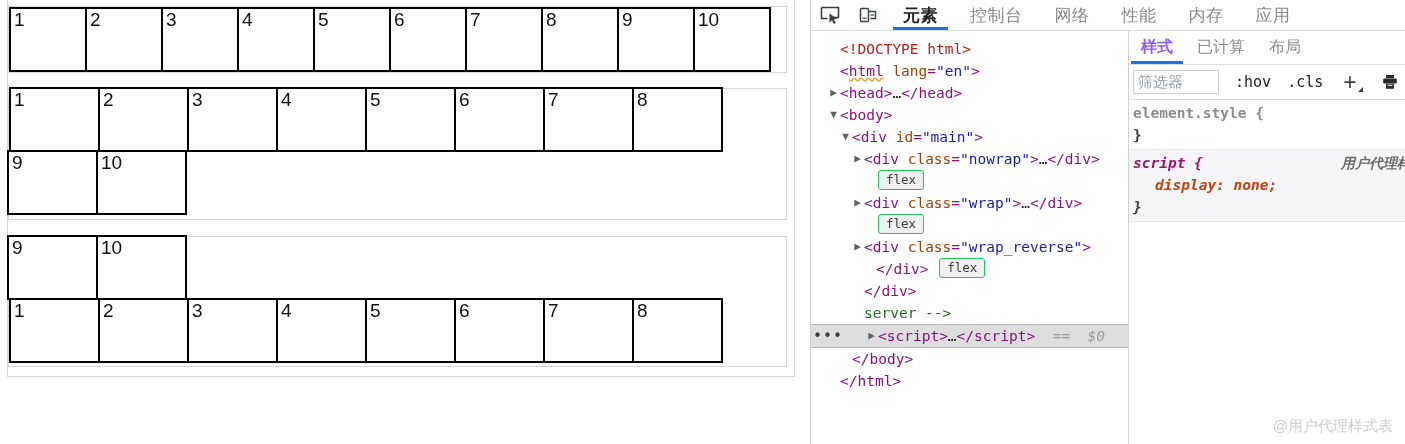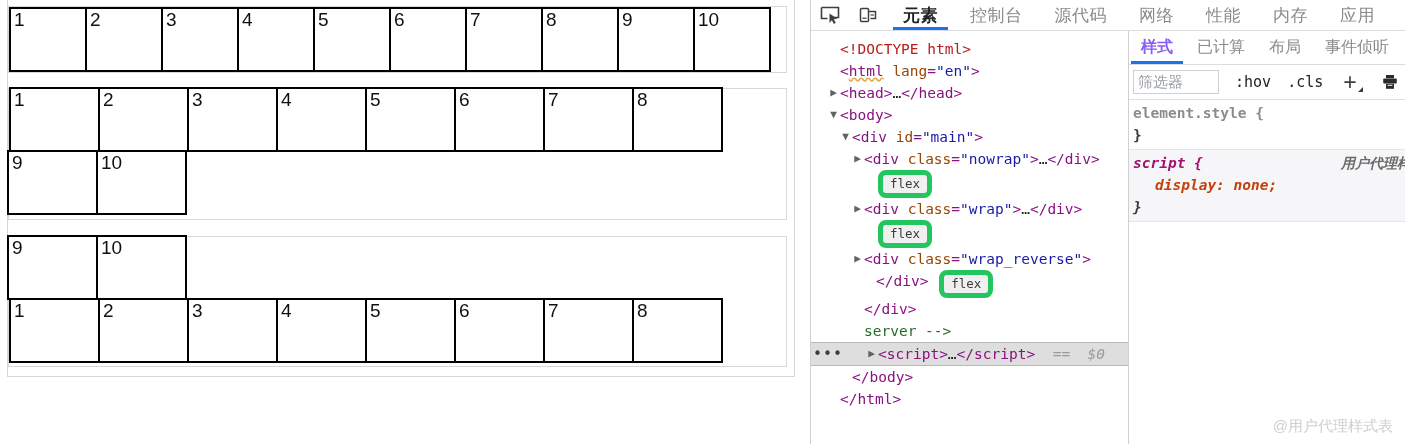--- a/index.html
+++ b/index.html
@@ -235,22 +235,22 @@
     text-decoration-skip-ink: none;
   }
 
   .badge-flex {
     display: inline-block;
     font-family: "DejaVu Sans Mono", monospace;
     font-size: 12.5px;
     line-height: 15px;
     color: #3b3b3b;
     background: #f0f0f0;
-    border: 5px solid #22c55e;
-    border-radius: 8px;
+    border: 1px solid #22c55e;
+    border-radius: 3px;
     padding: 1px 7px 2px 7px;
     margin-left: 2px;
     vertical-align: middle;
     cursor: pointer;
   }
 
   .dots-badge {
     display: inline-flex;
     align-items: center;
     justify-content: center;
@@ -468,21 +468,20 @@
         <svg width="22" height="22" viewBox="0 0 22 22" aria-hidden="true">
           <rect x="3.5" y="4.5" width="8" height="13" rx="1" fill="none" stroke="#3c4043" stroke-width="1.5"></rect>
           <path d="M11.5 7.5 h7 v7 h-5" fill="none" stroke="#3c4043" stroke-width="1.5"></path>
           <rect x="5.4" y="13.6" width="4.2" height="1.2" fill="#3c4043"></rect>
           <rect x="13.5" y="10.4" width="3.4" height="1.2" fill="#3c4043"></rect>
         </svg>
       </div>
       <div class="dt-tabs" id="dt-tabs">
           <div class="dt-tab active">元素</div>
           <div class="dt-tab">控制台</div>
-          <div class="dt-tab">源代码</div>
           <div class="dt-tab">网络</div>
           <div class="dt-tab">性能</div>
           <div class="dt-tab">内存</div>
           <div class="dt-tab">应用</div>
         </div>
     </div>
 
     <div class="dt-body">
 
       <div class="dom-pane" id="dom-pane">
@@ -503,21 +502,20 @@
           <div class="dom-line"><span style="display: inline-block; width: 0px;"></span><span style="display: inline-block; width: 24px;"></span><span class="arrow blank"></span><span class="tok-punct">&lt;/</span><span class="tok-tag">body</span><span class="tok-punct">&gt;</span></div>
           <div class="dom-line"><span style="display: inline-block; width: 0px;"></span><span style="display: inline-block; width: 12px;"></span><span class="arrow blank"></span><span class="tok-punct">&lt;/</span><span class="tok-tag">html</span><span class="tok-punct">&gt;</span></div>
         </div>
 
       <div class="styles-pane">
 
         <div class="styles-tabs" id="styles-tabs">
             <div class="styles-tab active">样式</div>
             <div class="styles-tab">已计算</div>
             <div class="styles-tab">布局</div>
-            <div class="styles-tab">事件侦听</div>
           </div>
 
         <div class="styles-toolbar">
           <div class="filter-box">
             <span>筛选器</span>
           </div>
           <div class="tb-text">:hov</div>
           <div class="tb-text">.cls</div>
           <div class="tb-plus">
             <span>+</span>

